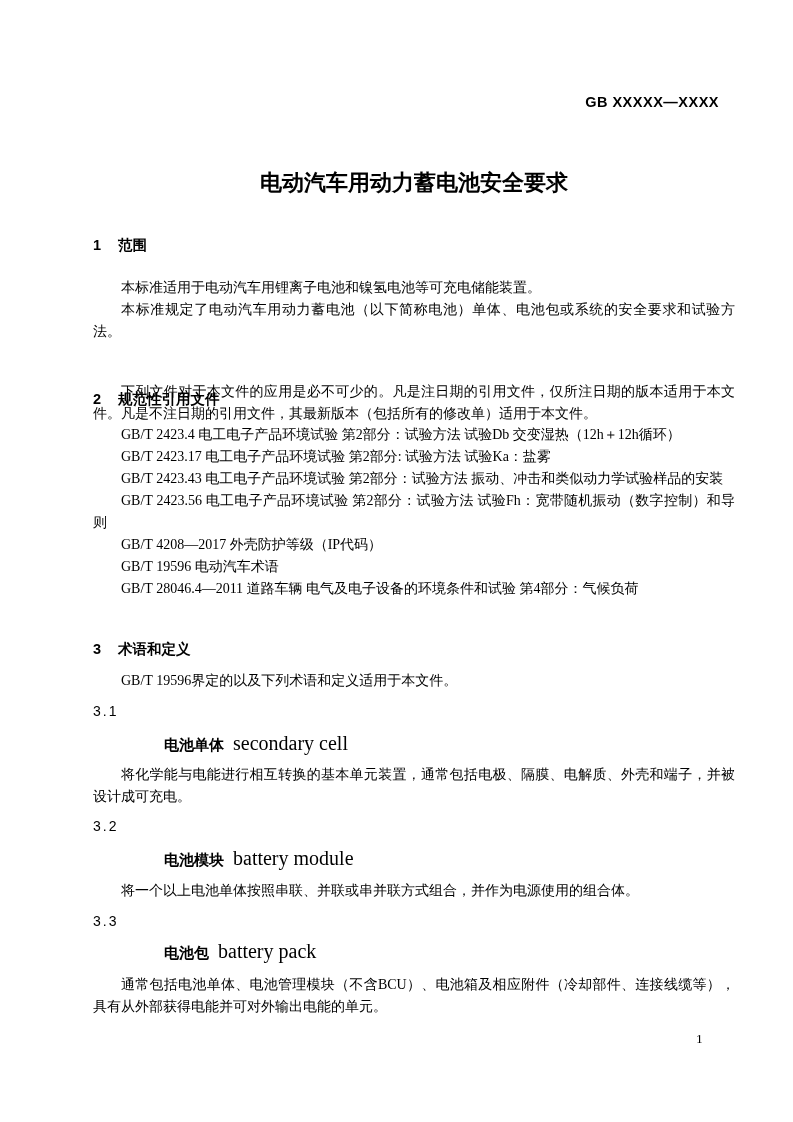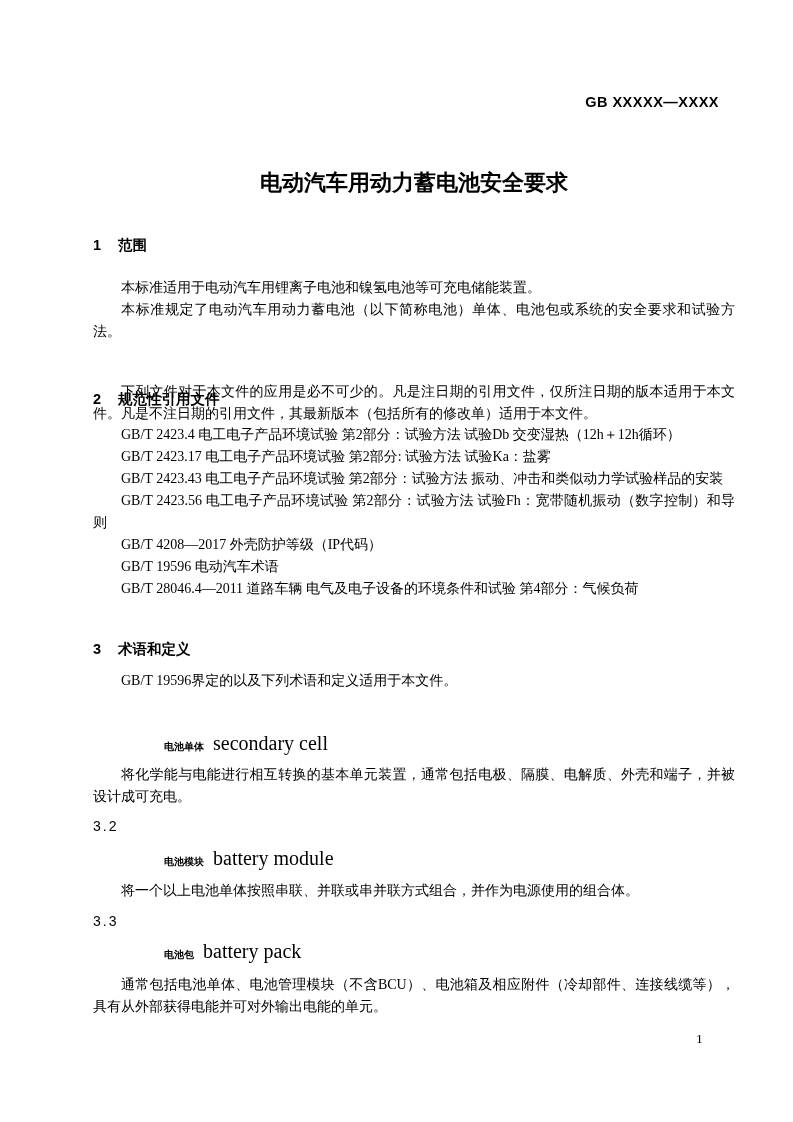--- a/index.html
+++ b/index.html
@@ -60,21 +60,21 @@
     letter-spacing: 2px;
     line-height: 19px;
   }
   .term-name {
     padding-left: 28px;
     line-height: 19px;
   }
   .term-zh {
     font-family: "Liberation Sans", "DejaVu Sans", sans-serif;
     font-weight: bold;
-    font-size: 10px;
+    font-size: 15px;
     padding-left: 43px;
   }
   .term-en {
     font-family: "Liberation Serif", "DejaVu Serif", serif;
     font-size: 20px;
     margin-left: 9px;
   }
   .page-number {
     position: absolute;
     top: 1030px;
@@ -119,20 +119,21 @@
   </div>
 
   <div class="abs sec-heading" style="top:640px;">
     <span class="sec-num">3</span>
     <span class="sec-title">术语和定义</span>
   </div>
   <div class="abs" style="top:670px;">
     <p class="par">GB/T 19596界定的以及下列术语和定义适用于本文件。</p>
   </div>
 
+  <div class="abs term-num" style="top:702px;">3.1</div>
   <div class="abs term-name" style="top:734px;">
     <span class="term-zh">电池单体</span><span class="term-en">secondary cell</span>
   </div>
   <div class="abs" style="top:764px;">
     <p class="par">将化学能与电能进行相互转换的基本单元装置，通常包括电极、隔膜、电解质、外壳和端子，并被设计成可充电。</p>
   </div>
 
   <div class="abs term-num" style="top:817px;">3.2</div>
   <div class="abs term-name" style="top:849px;">
     <span class="term-zh">电池模块</span><span class="term-en">battery module</span>

